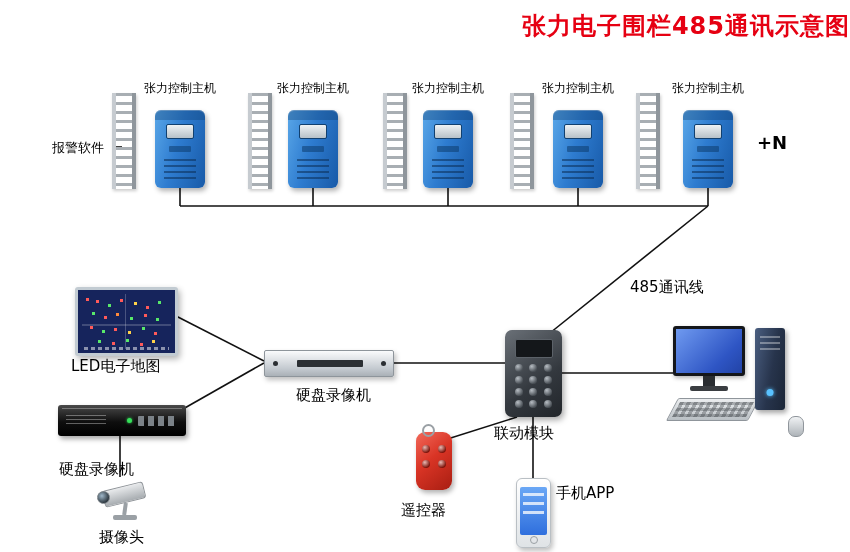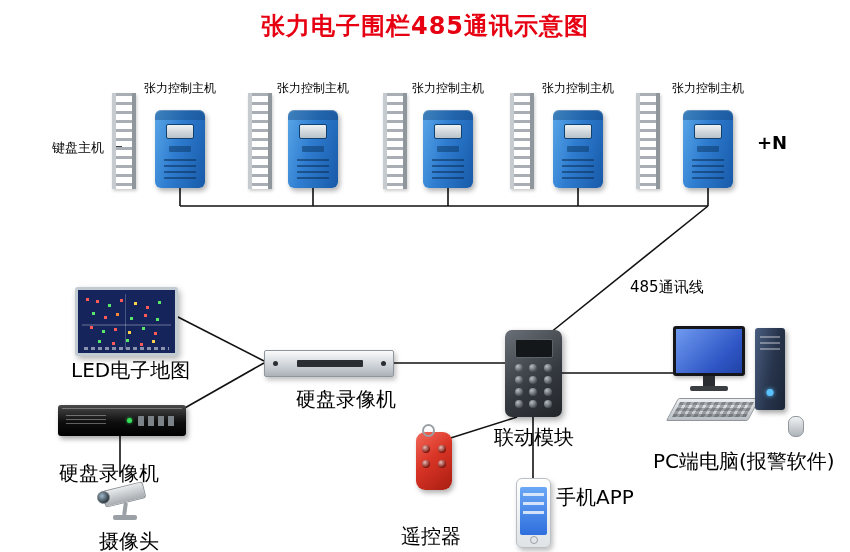--- a/index.html
+++ b/index.html
@@ -1,23 +1,23 @@
 <!DOCTYPE html>
 <html><head>
 <meta charset="utf-8">
 <style>
   html,body{margin:0;padding:0;background:#fff;}
   .stage{position:relative;width:850px;height:552px;background:#fff;overflow:hidden;
          font-family:"DejaVu Sans","Liberation Sans",sans-serif;color:#000;}
   .lines{position:absolute;left:0;top:0;z-index:0;}
 
-  .title{position:absolute;left:0;right:0;top:10px;text-align:center;
+  .title{position:absolute;left:0;right:0;top:10px;text-align:right;
          font-size:24px;font-weight:bold;color:#e60012;letter-spacing:1px;z-index:2;}
 
-  .lbl{position:absolute;font-size:20px;white-space:nowrap;z-index:3;}
+  .lbl{position:absolute;font-size:15px;white-space:nowrap;z-index:3;}
   .unit-lbl{position:absolute;top:80px;width:100px;text-align:center;font-size:12px;z-index:3;}
   .left-lbl{position:absolute;left:52px;top:139px;font-size:13px;z-index:3;}
   .plusn{position:absolute;left:757px;top:132px;font-size:18px;font-weight:bold;z-index:3;}
   .bus-lbl{position:absolute;left:630px;top:278px;font-size:15px;z-index:3;}
 
   
   .post{position:absolute;top:93px;width:16px;height:96px;z-index:1;
         background:repeating-linear-gradient(to bottom,#a8aeb3 0 3px,transparent 3px 9px);
         border-left:4px solid #c6cbd0;border-right:4px solid #8f969c;
         box-shadow:1px 2px 3px rgba(0,0,0,.2);}
@@ -187,21 +187,21 @@
     <div class="tag"></div>
     <div class="vents"></div>
   </div>
 
   <div class="unit-lbl" style="left:130px">张力控制主机</div>
   <div class="unit-lbl" style="left:263px">张力控制主机</div>
   <div class="unit-lbl" style="left:398px">张力控制主机</div>
   <div class="unit-lbl" style="left:528px">张力控制主机</div>
   <div class="unit-lbl" style="left:658px">张力控制主机</div>
 
-  <div class="left-lbl">键盘主机</div>
+  <div class="left-lbl">报警软件</div>
   <div class="plusn">+N</div>
   <div class="bus-lbl">485通讯线</div>
 
   <div class="ledmap">
     <div class="trace"></div>
     <div class="dot"></div>
   </div>
   <div class="lbl" style="left:71px;top:357px">LED电子地图</div>
 
   <div class="module">
@@ -247,31 +247,30 @@
   <div class="monitor">
     <div class="mscreen"></div>
   </div>
   <div class="mstand"></div>
   <div class="mbase"></div>
   <div class="keyboard"></div>
   <div class="tower">
     <div class="pwr"></div>
   </div>
   <div class="mouse"></div>
-  <div class="lbl" style="left:653px;top:448px">PC端电脑(报警软件)</div>
 
   <div class="remote">
     <div class="rbtns">
       <i></i>
         <i></i>
         <i></i>
         <i></i>
     </div>
   </div>
-  <div class="lbl" style="left:401px;top:523px">遥控器</div>
+  <div class="lbl" style="left:401px;top:501px">遥控器</div>
 
   <div class="phone">
     <div class="pscreen"></div>
     <div class="home"></div>
   </div>
   <div class="lbl" style="left:556px;top:484px">手机APP</div>
 
 </div>
 
 </body></html>

